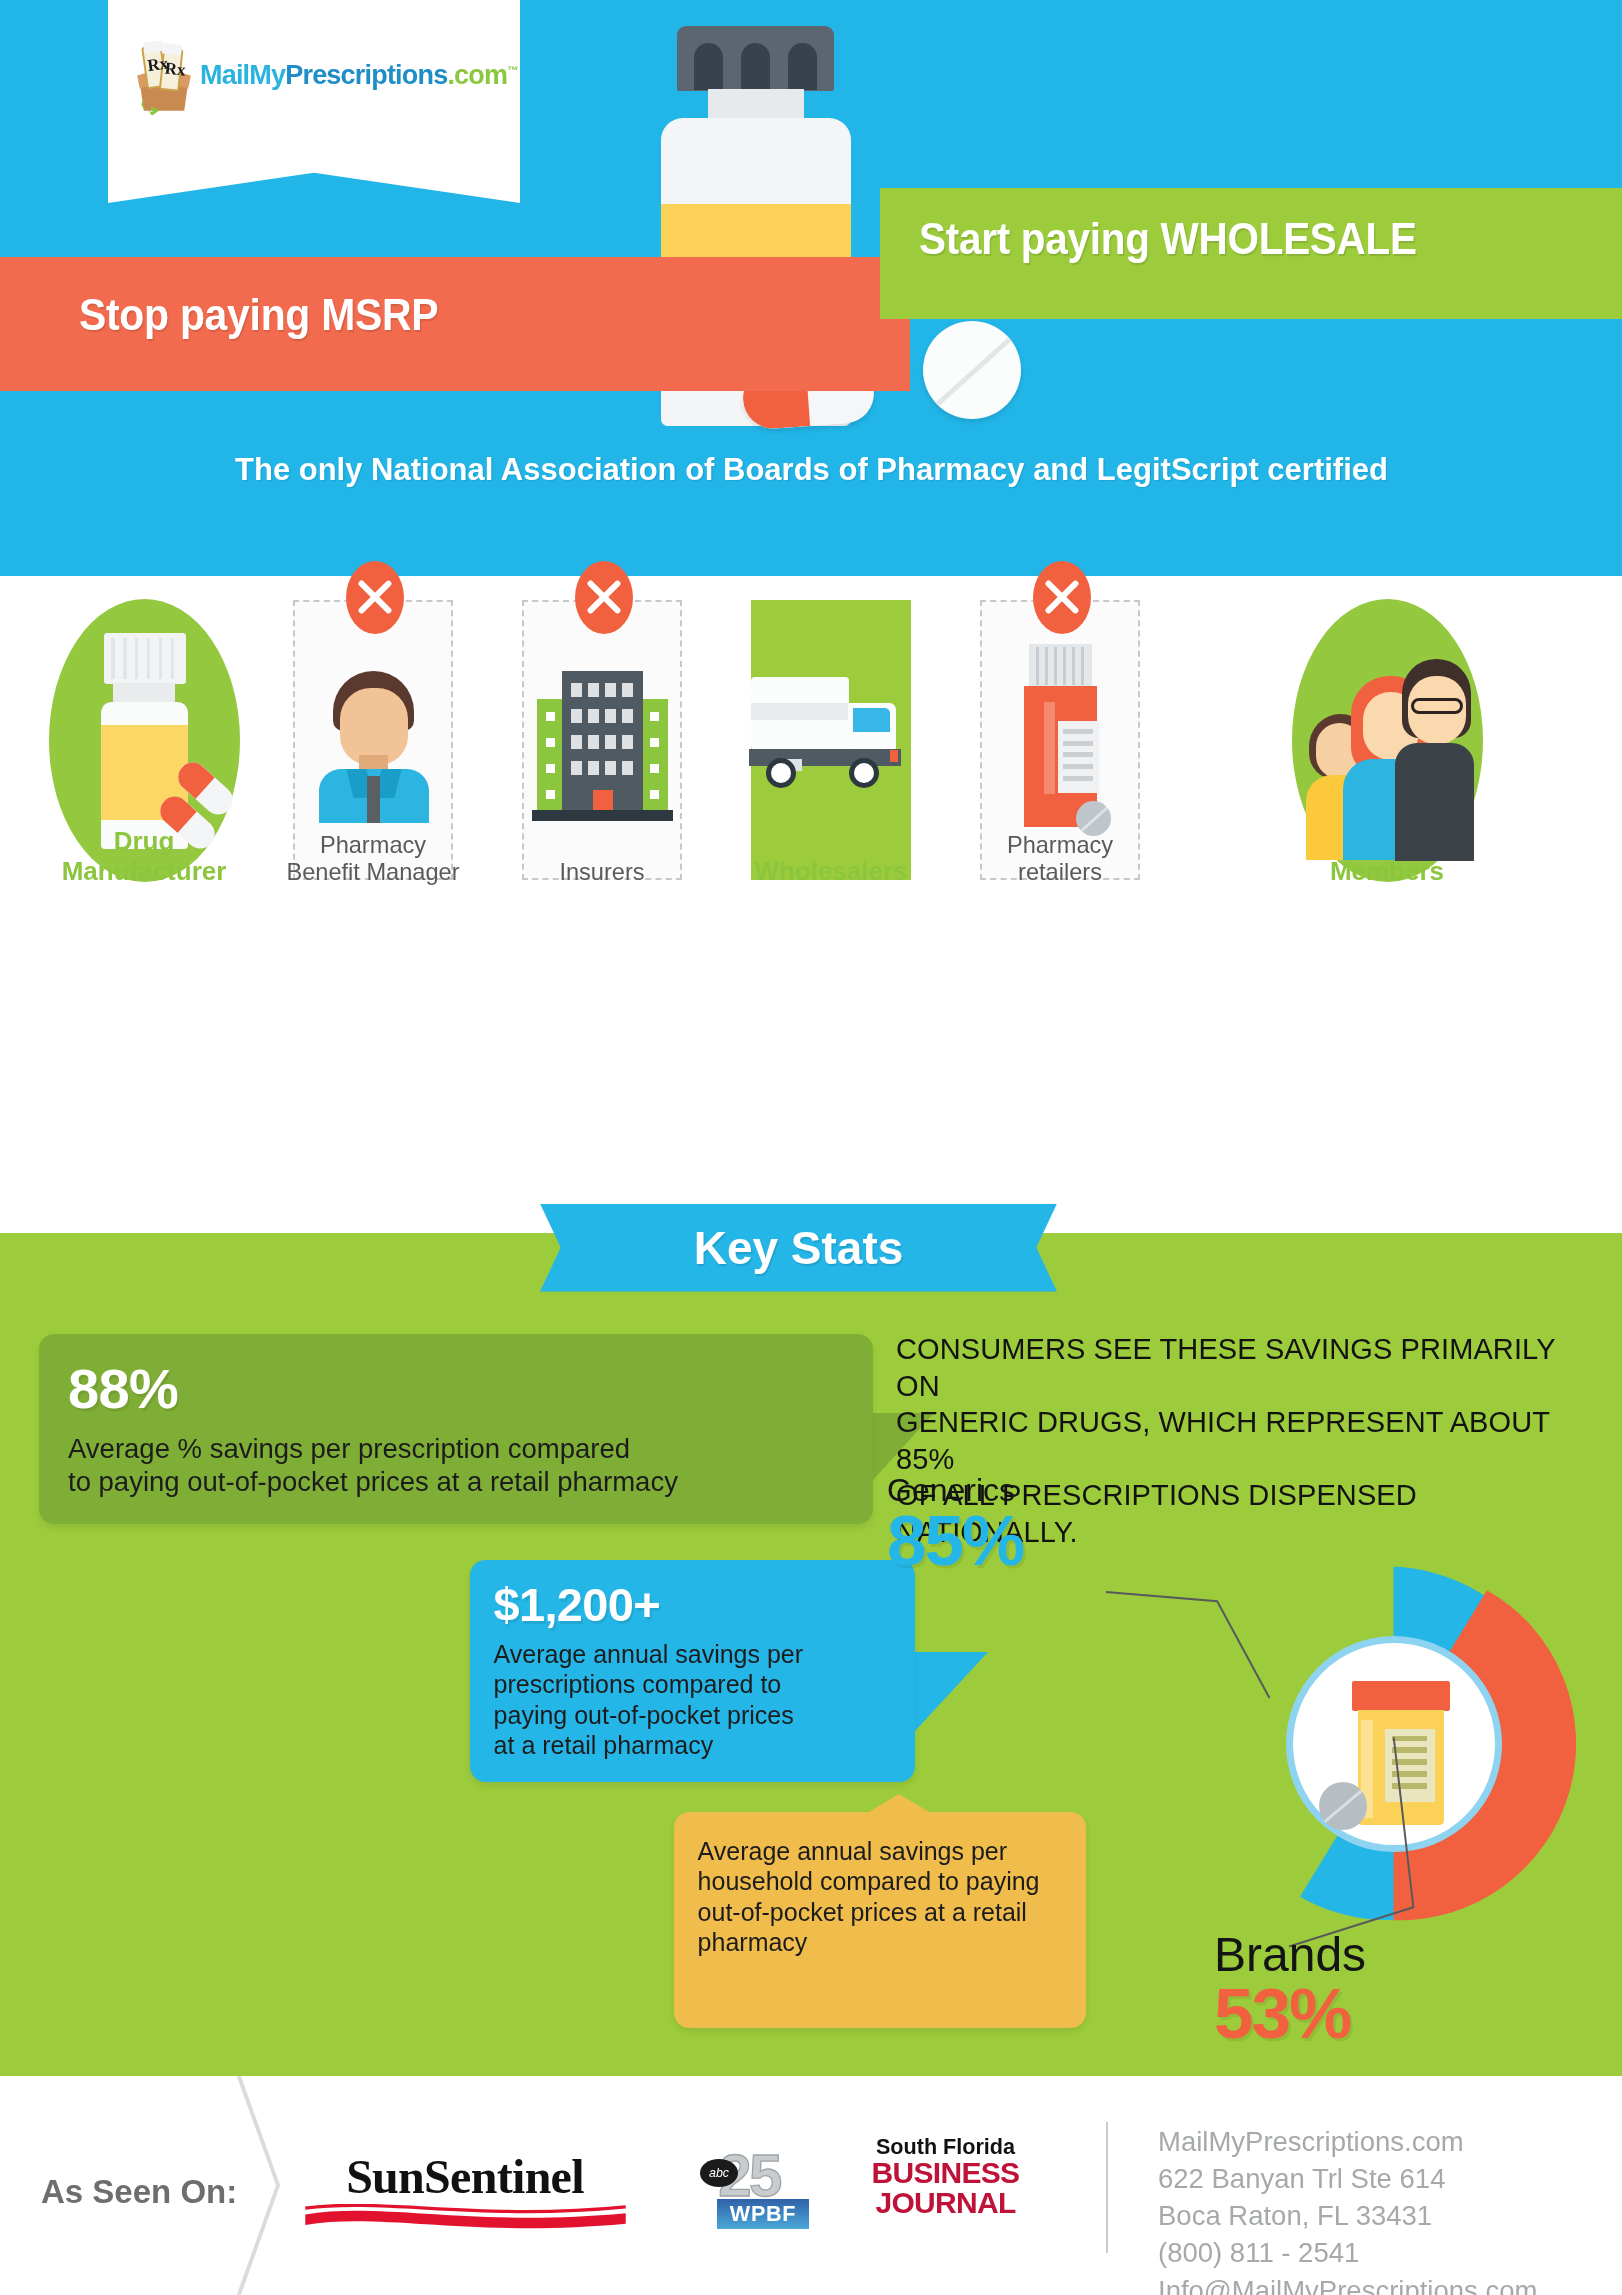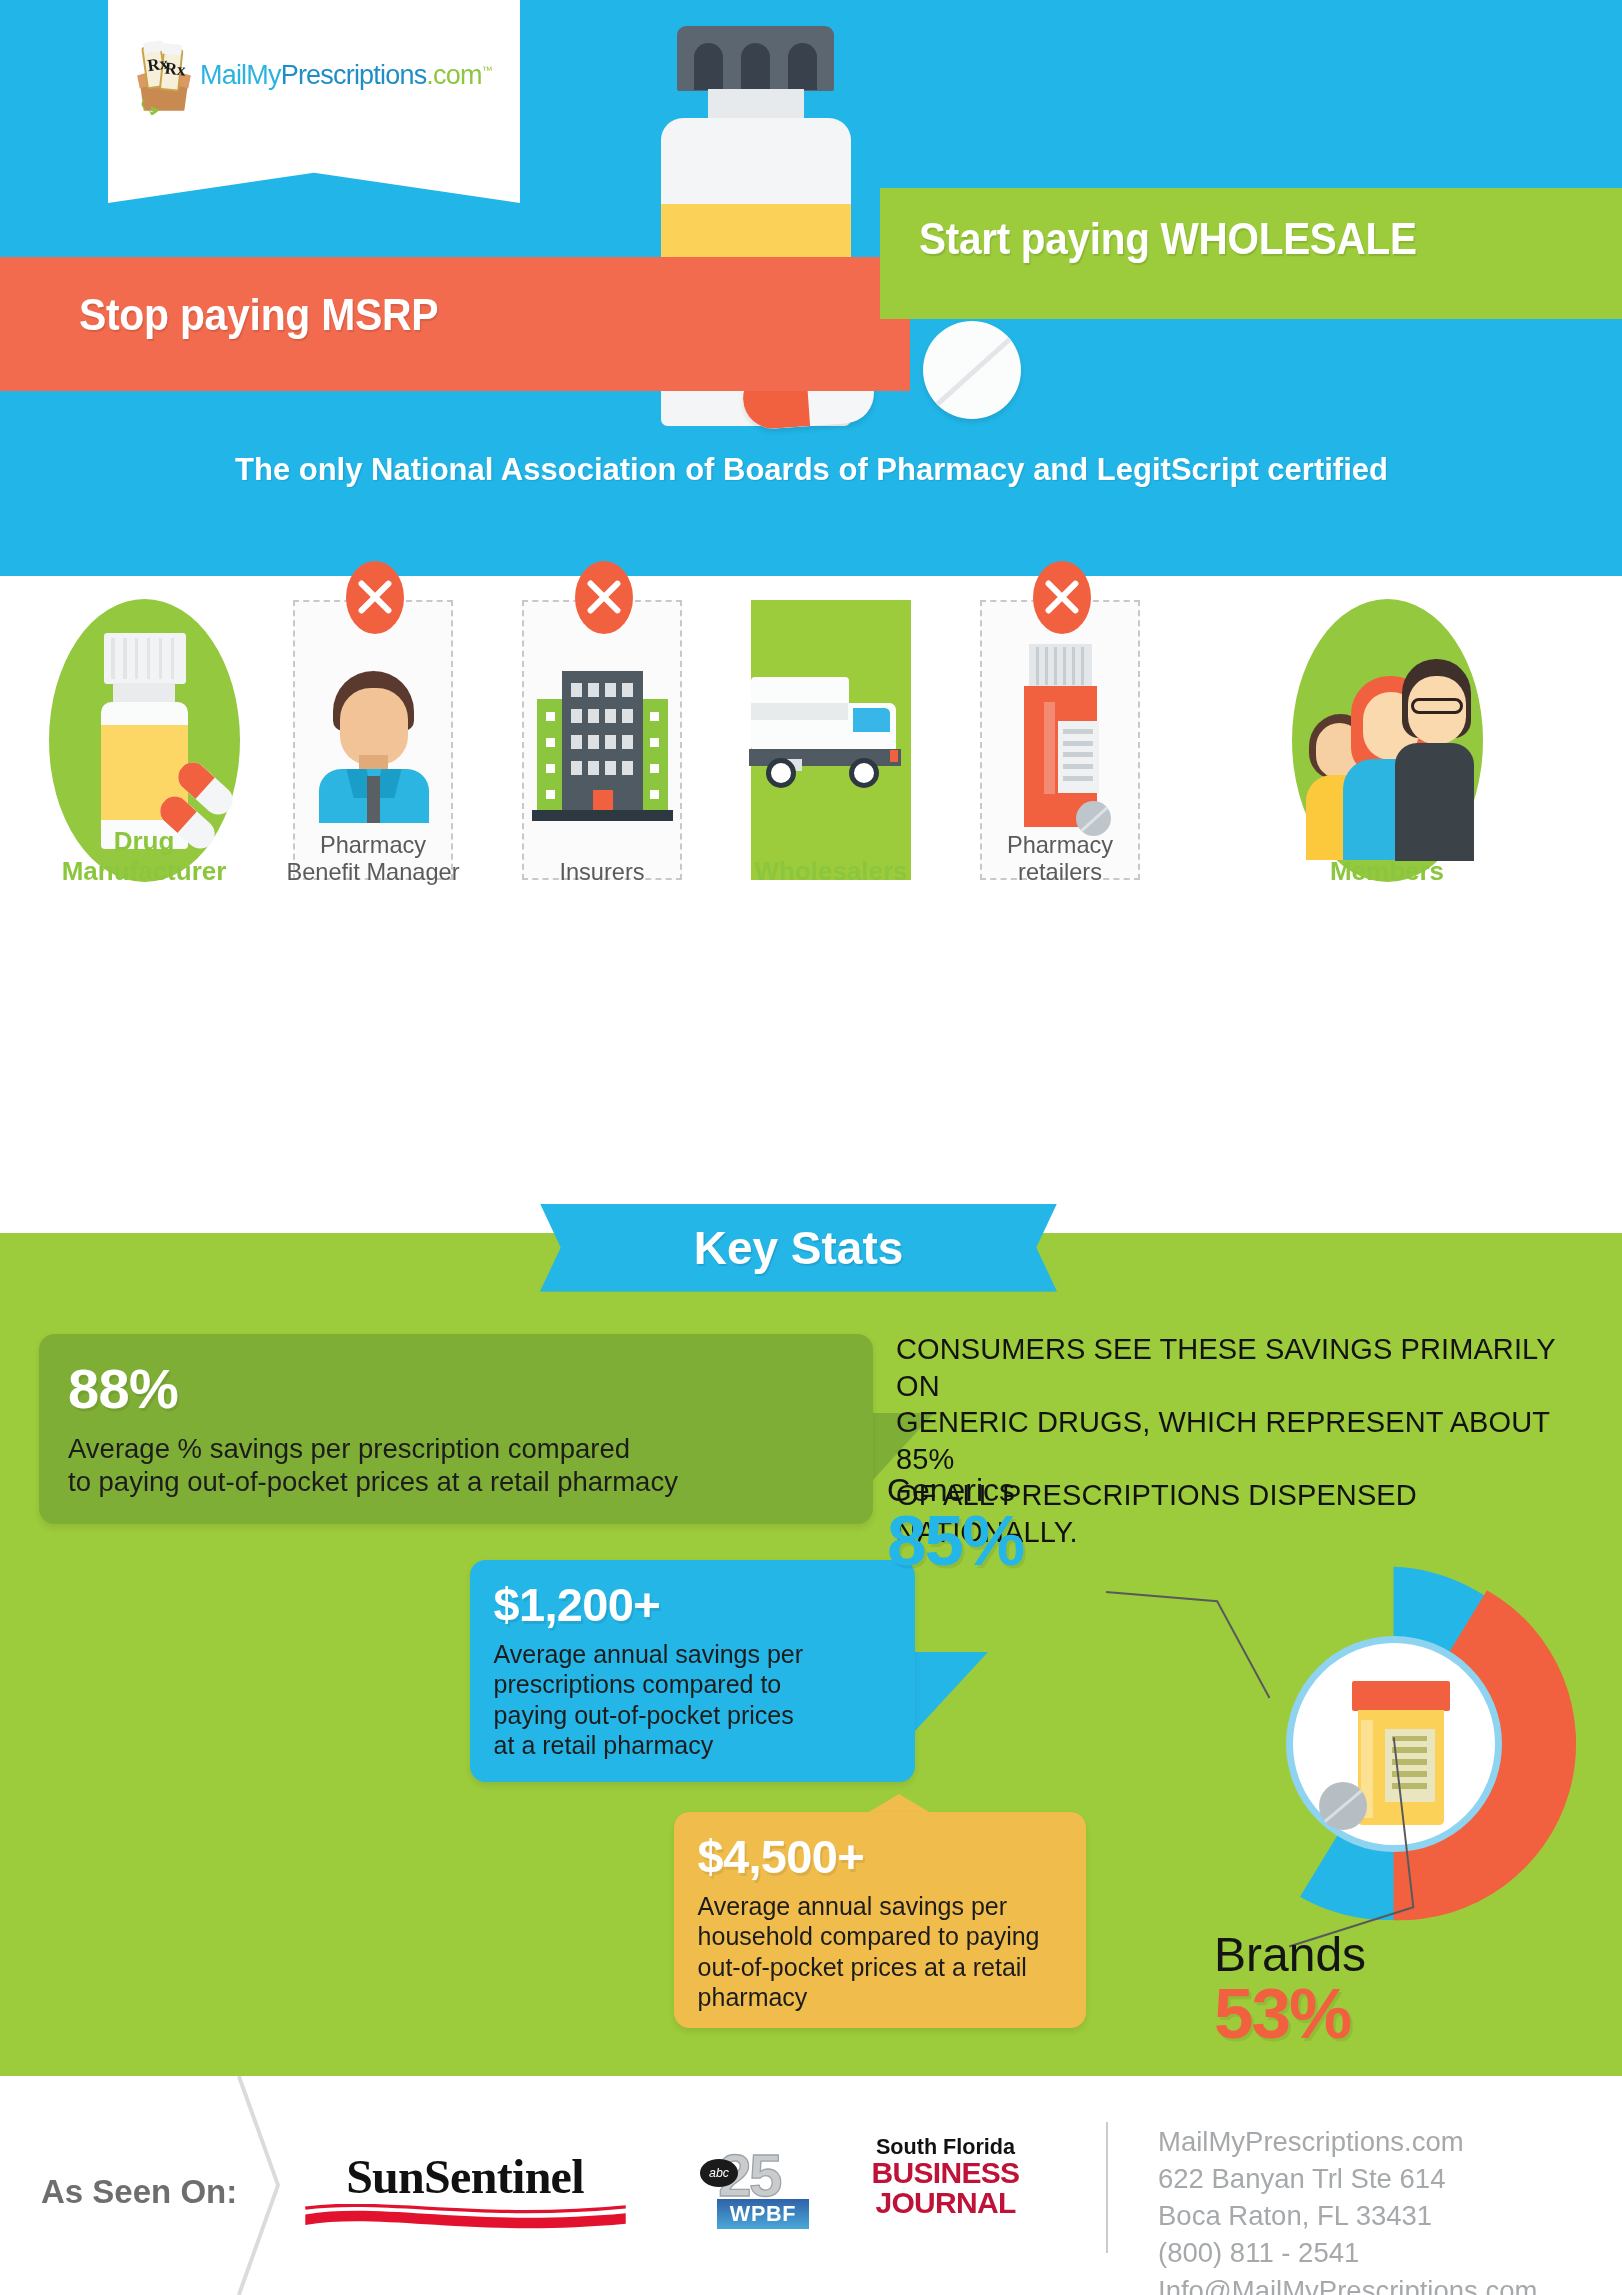--- a/index.html
+++ b/index.html
@@ -15,21 +15,21 @@
   
   .hero { position:absolute; left:0; top:0; width:1623px; height:576px; background:#22b5e8; overflow:hidden; }
   .hero-white-banner {
     position:absolute; left:108px; top:-13px; width:412px; height:216px;
     background:#ffffff;
     clip-path: polygon(0 0, 100% 0, 100% 100%, 50% 86%, 0 100%);
     box-shadow: 0 3.9px 6.5px rgba(0,0,0,0.10);
   }
   .logo-wrap { position:absolute; left:128px; top:36px; display:flex; align-items:center; }
   .logo-mark { width:72px; height:79px; position:relative; }
-  .logo-text { font-size:27px; font-weight:400; letter-spacing:-0.8px; white-space:nowrap; }
+  .logo-text { font-size:27px; font-weight:700; letter-spacing:-0.8px; white-space:nowrap; }
   .logo-text .c1 { color:#2bb3e0; }
   .logo-text .c2 { color:#1f8ec6; }
   .logo-text .c3 { color:#8dc63f; }
   .logo-tm { font-size:11px; color:#8dc63f; vertical-align:super; }
 
   .band-red {
     position:absolute; left:0; top:257px; width:910px; height:134px;
     background:#f26b4e;
   }
   .band-red .txt {
@@ -500,21 +500,20 @@
       <div class="small">
         <div>Average annual savings per</div>
         <div>prescriptions compared to</div>
         <div>paying out-of-pocket prices</div>
         <div>at a retail pharmacy</div>
       </div>
     </div>
 
     <div class="tail" id="b4500-tail"></div>
     <div class="bubble" id="b4500">
-      <div class="big">$4,500+</div>
       <div class="small">
         <div>Average annual savings per</div>
         <div>household compared to paying</div>
         <div>out-of-pocket prices at a retail</div>
         <div>pharmacy</div>
       </div>
     </div>
 
     <div class="stat-note">
       <div>CONSUMERS SEE THESE SAVINGS PRIMARILY ON</div>

